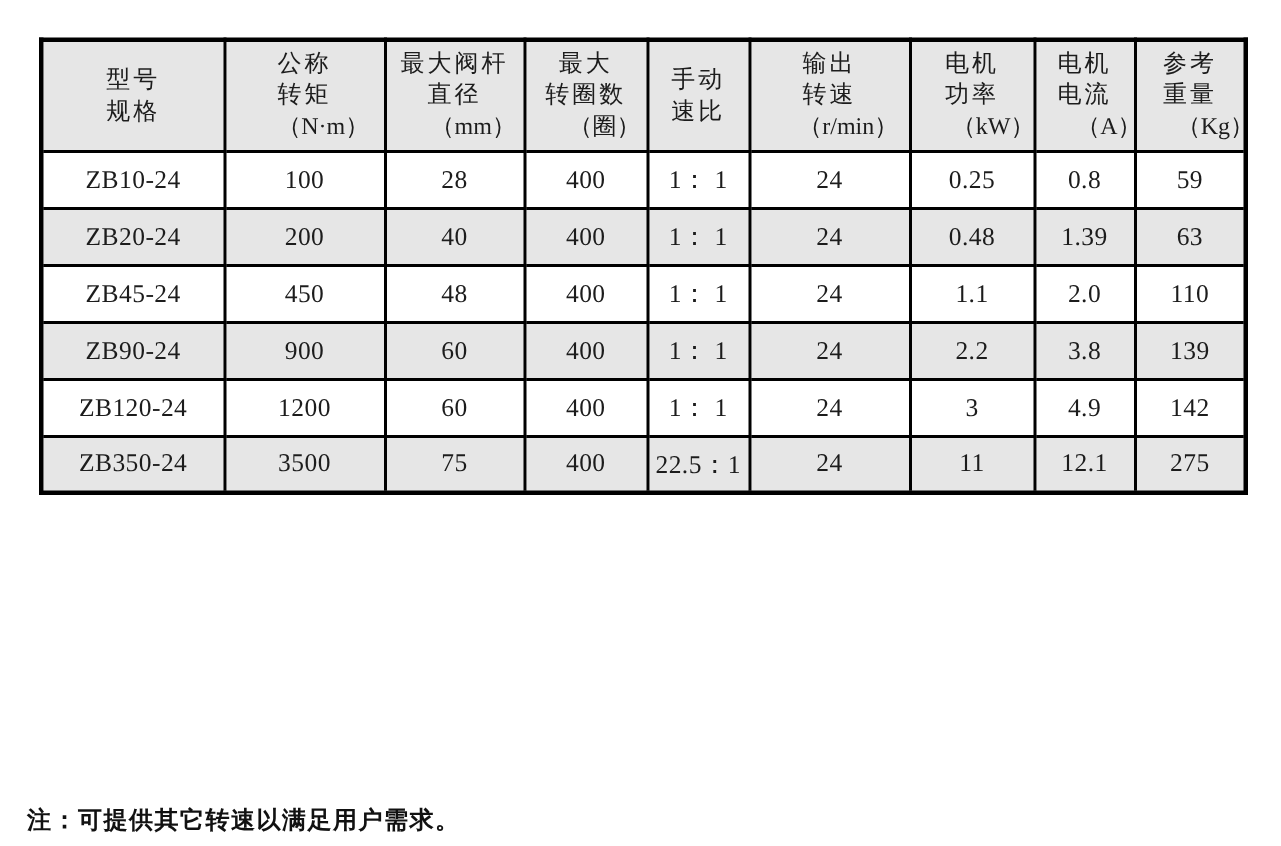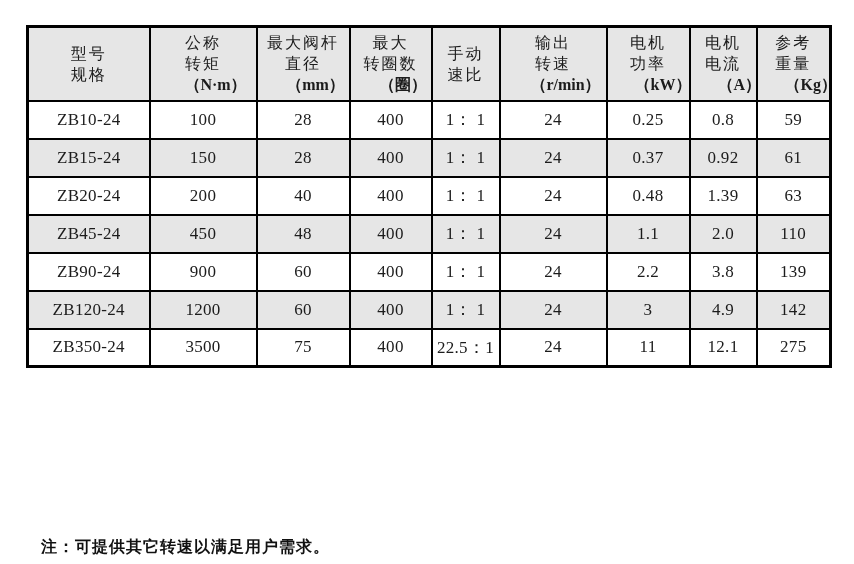--- a/index.html
+++ b/index.html
@@ -36,35 +36,35 @@
     font-weight:normal;
     font-size:16px;
     height:74px;
     line-height:21px;
   }
   .hl{
     display:block;
     letter-spacing:2px;
   }
   .hl.unit{
-    font-weight:bold;
+    font-weight:normal;
     letter-spacing:0;
     padding-left:25px;
   }
   .spec-table td{
     font-size:17px;
     height:38px;
     letter-spacing:0.3px;
   }
   .spec-table tbody tr:nth-child(even) td{
     background:var(--shaded_row);
   }
   .note{
     position:absolute;
-    left:41px;top:537px;
+    left:18px;top:537px;
     font-family:Liberation Sans, sans-serif;
     font-weight:bold;
     font-size:16px;
     letter-spacing:1px;
     color:#111111;
   }
   
   col.c0{width:122px}col.c1{width:107px}col.c2{width:93px}
   col.c3{width:82px}col.c4{width:68px}col.c5{width:107px}
   col.c6{width:83px}col.c7{width:67px}col.c8{width:74px}
@@ -139,31 +139,20 @@
       <td>100</td>
       <td>28</td>
       <td>400</td>
       <td>1： 1</td>
       <td>24</td>
       <td>0.25</td>
       <td>0.8</td>
       <td>59</td>
     </tr>
     <tr>
-      <td>ZB15-24</td>
-      <td>150</td>
-      <td>28</td>
-      <td>400</td>
-      <td>1： 1</td>
-      <td>24</td>
-      <td>0.37</td>
-      <td>0.92</td>
-      <td>61</td>
-    </tr>
-    <tr>
       <td>ZB20-24</td>
       <td>200</td>
       <td>40</td>
       <td>400</td>
       <td>1： 1</td>
       <td>24</td>
       <td>0.48</td>
       <td>1.39</td>
       <td>63</td>
     </tr>

